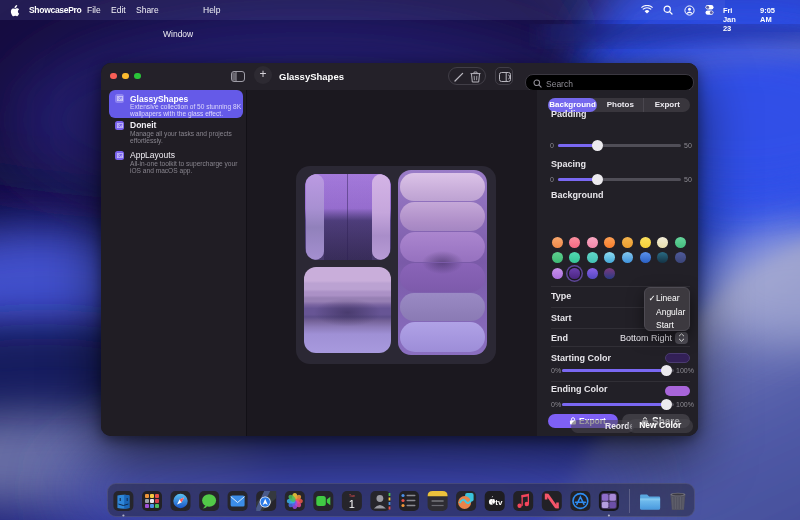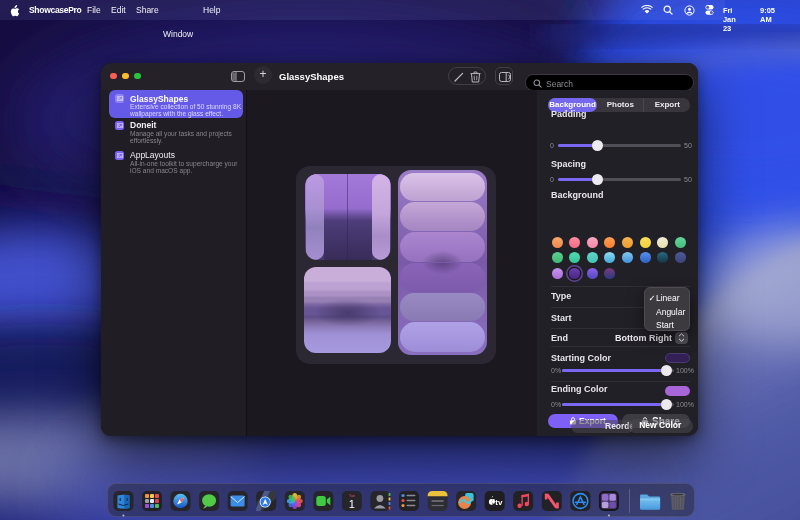--- a/index.html
+++ b/index.html
@@ -231,21 +231,21 @@
   <div class="sw" style="left:468.1px;top:205.1px;background:linear-gradient(180deg,#6b3fae,#4a2580);box-shadow:0 0 0 1.5px #1a181e, 0 0 0 3px #5e4798;"></div>
   <div class="sw" style="left:485.7px;top:205.1px;background:linear-gradient(180deg,#8a62e8,#5348c0);"></div>
   <div class="sw" style="left:503.3px;top:205.1px;background:linear-gradient(180deg,#7a3a7c,#2a3a84);"></div>
 
   <div class="sep" style="left:450px;top:222.5px;width:139px;"></div>
   <div class="lbl" style="left:450px;top:227.5px;">Type</div>
   <div class="sep" style="left:450px;top:243.5px;width:139px;"></div>
   <div class="lbl" style="left:450px;top:250px;">Start</div>
   <div class="sep" style="left:450px;top:264.5px;width:139px;"></div>
   <div class="lbl" style="left:450px;top:269.5px;">End</div>
-  <div class="abs" style="left:490px;top:269.5px;width:81px;text-align:right;color:#eceaf0;font-size:9px;font-weight:bold;">Bottom Right</div>
+  <div class="abs" style="left:490px;top:269.5px;width:81px;text-align:right;color:#eceaf0;font-size:9px;font-weight:normal;">Bottom Right</div>
   <div class="abs" style="left:574px;top:268.5px;width:13px;height:12px;border-radius:4px;background:#504e57;">
     <svg class="abs" style="left:3px;top:1.5px" width="7" height="9" viewBox="0 0 7 9">
           <path d="M1,3.2 L3.5,0.8 L6,3.2" stroke="#fff" stroke-width="1" fill="none"></path>
           <path d="M1,5.8 L3.5,8.2 L6,5.8" stroke="#fff" stroke-width="1" fill="none"></path>
         </svg>
   </div>
   <div class="sep" style="left:450px;top:282.6px;width:139px;"></div>
   <div class="lbl" style="left:450px;top:289.5px;text-align:right;">Starting Color</div>
   <div class="abs" style="left:564.4px;top:290px;width:24.5px;height:10px;border-radius:5px;background:#332057;border:0.5px solid #4a3b70;"></div>
   <div class="tiny" style="left:450px;top:304px;">0%</div>

